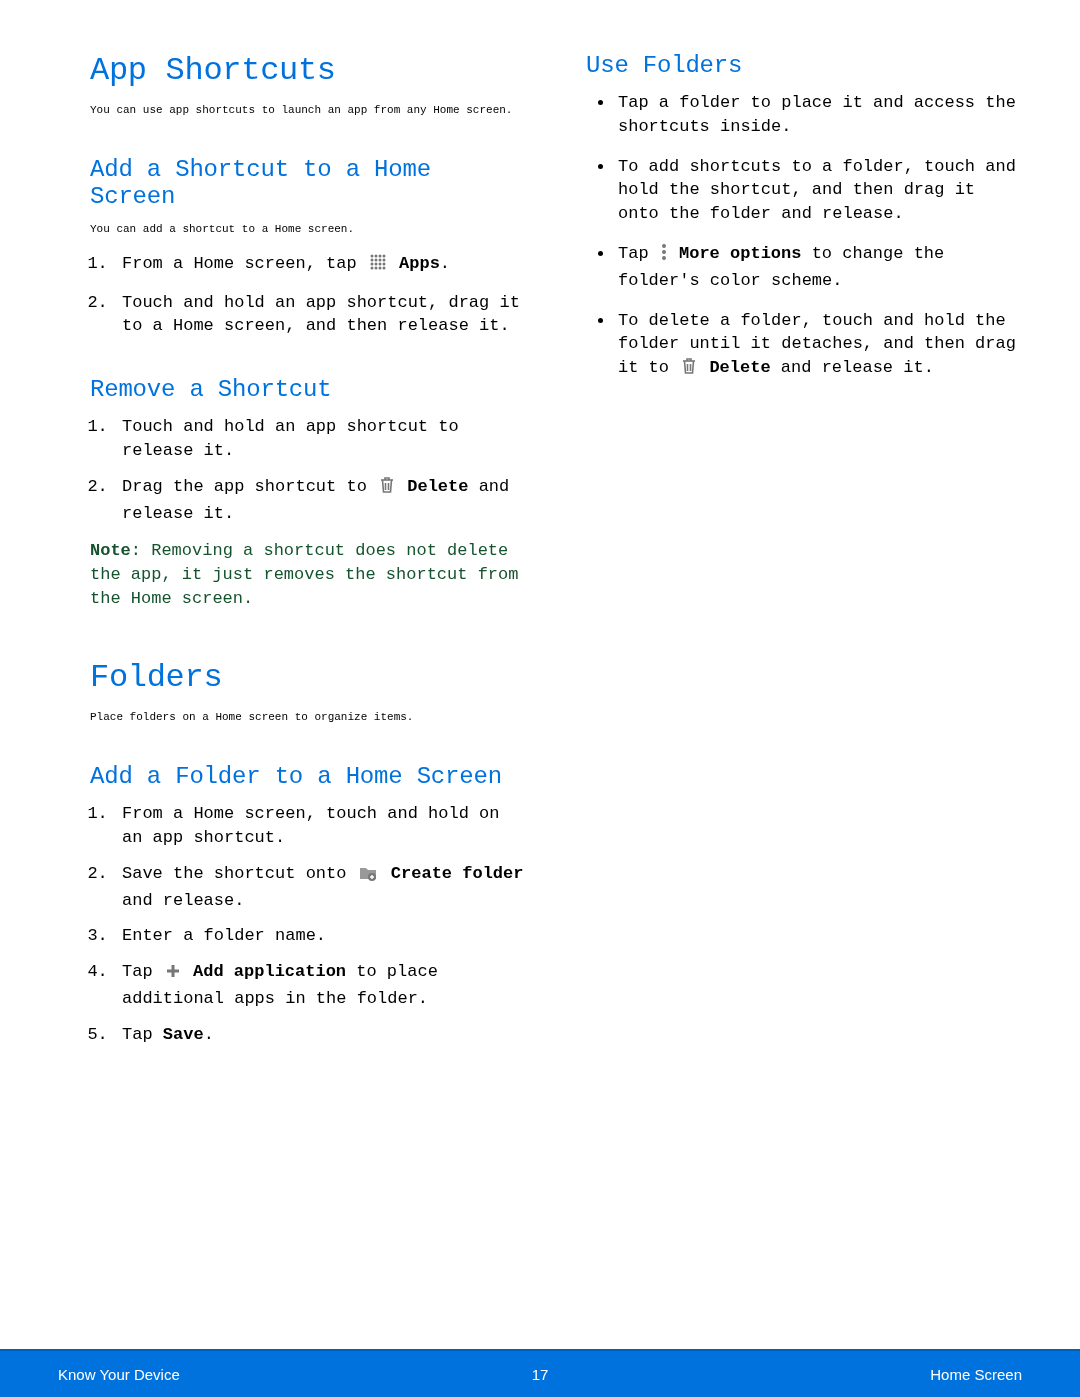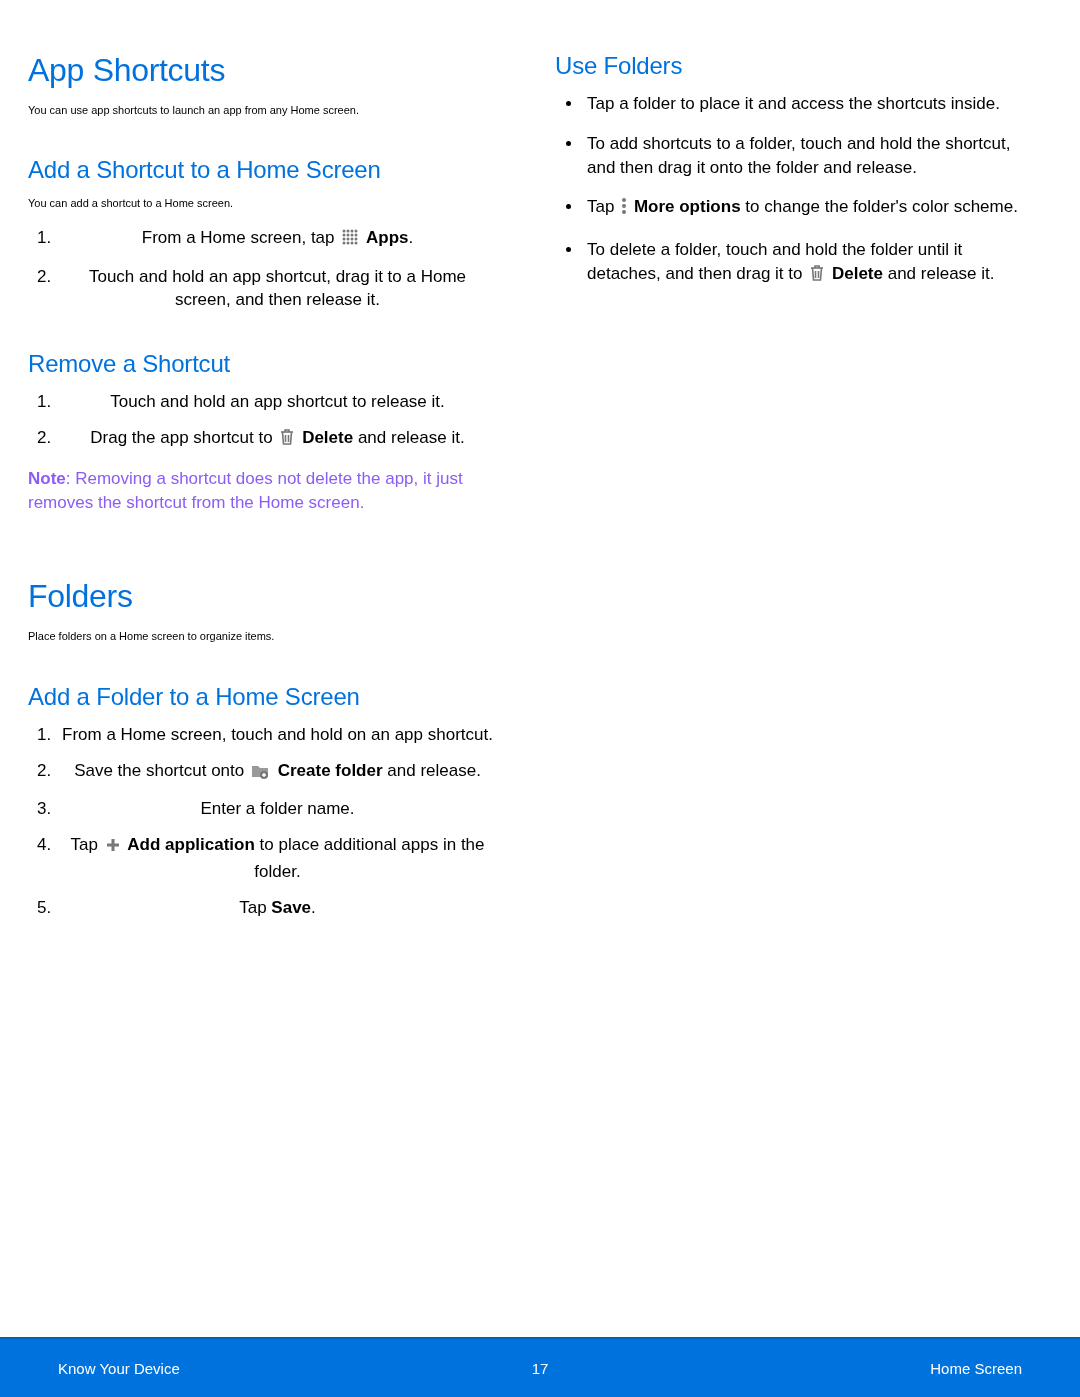--- a/index.html
+++ b/index.html
@@ -4,23 +4,24 @@
   <style>
     * { margin: 0; padding: 0; box-sizing: border-box; }
     body {
       font-family: Helvetica, Arial, sans-serif;
       width: 1080px;
       height: 1397px;
       background: #fff;
       position: relative;
     }
     .page {
-      padding: 52px 58px 0 28px;
+      padding: 52px 58px 0 90px;
       display: flex;
       gap: 60px;
+      font-family: Liberation Mono, monospace;
     }
     .col {
       flex: 1;
       min-width: 0;
     }
     h1 {
       color: #0072de;
       font-size: 32px;
       font-weight: 400;
       margin-bottom: 14px;
@@ -44,55 +45,54 @@
     ol {
       list-style: decimal;
       padding-left: 28px;
       margin-bottom: 14px;
     }
     ol li {
       font-size: 17px;
       line-height: 1.4;
       margin-bottom: 12px;
       padding-left: 4px;
-      text-align: center;
     }
     ul {
       list-style: disc;
       padding-left: 28px;
       margin-bottom: 14px;
     }
     ul li {
       font-size: 17px;
       line-height: 1.4;
       margin-bottom: 16px;
       padding-left: 4px;
     }
     ul.sub {
       padding-left: 22px;
       margin-top: 12px;
       margin-bottom: 0;
     }
     .note {
-      color: #8b5cf6;
+      color: #14532d;
       font-size: 17px;
       line-height: 1.4;
       margin-top: 8px;
     }
     .note strong { font-weight: 700; }
-    .section-gap { margin-top: 64px; }
+    .section-gap { margin-top: 48px; }
     .icon {
       display: inline-block;
       vertical-align: -3px;
       margin: 0 2px;
     }
     .footer {
       position: absolute;
       left: 0; right: 0; bottom: 0;
-      height: 60px;
+      height: 48px;
       background: #0072de;
       border-top: 2px solid #0060b8;
       display: flex;
       align-items: center;
       justify-content: space-between;
       padding: 0 58px;
       color: #fff;
       font-size: 15px;
     }
     .footer .mid { position: absolute; left: 50%; transform: translateX(-50%); }

